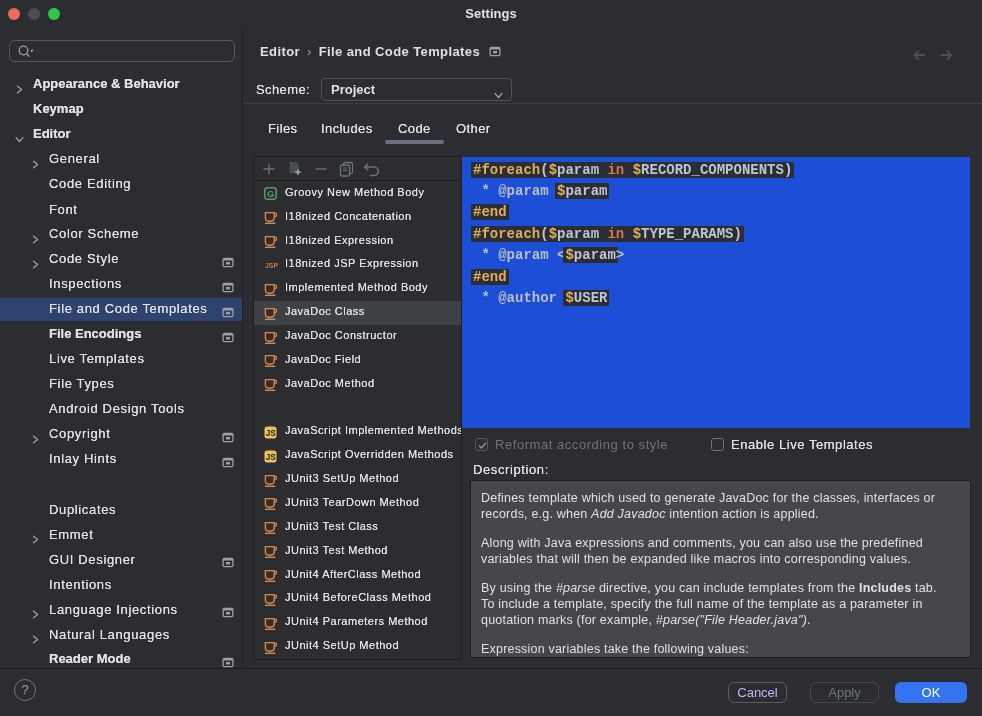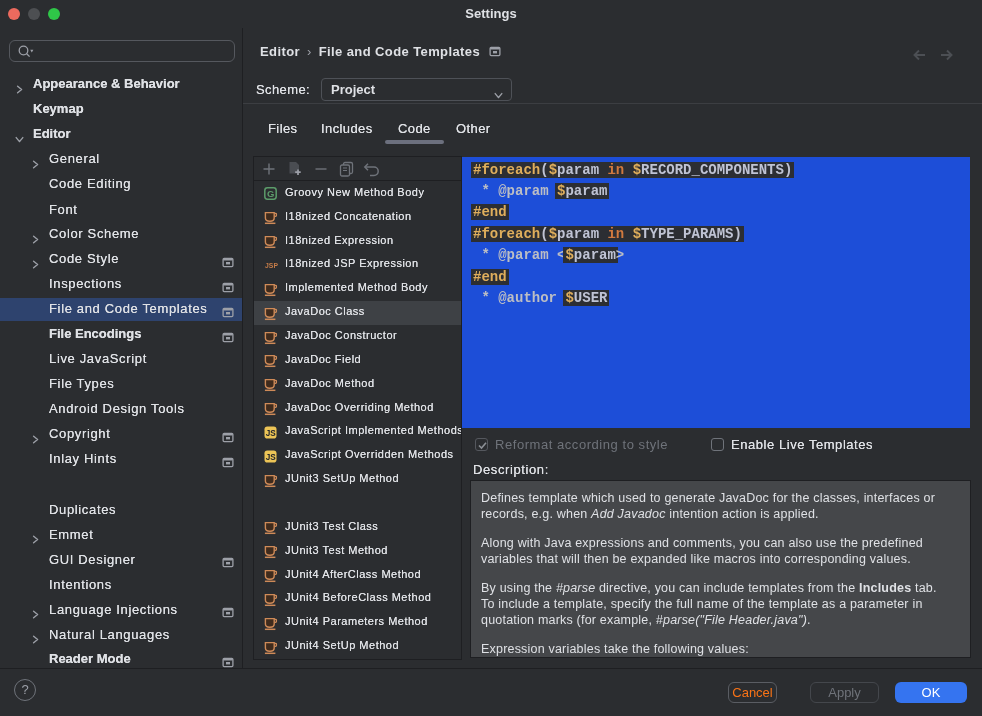--- a/index.html
+++ b/index.html
@@ -58,21 +58,21 @@
 
 #desclbl { position:absolute; top:462px; left:473px; font-size:13px; color:#DFE1E5; letter-spacing:0.6px; text-shadow:0 0 0.4px currentColor; }
 #desc { position:absolute; top:480px; left:470px; width:501px; height:178px; background:#45474A; border:1px solid #1E1F22; color:#DFE1E5; font-size:12.5px; line-height:16px; padding:9px 10px; letter-spacing:0.2px; }
 #desc p { margin:0 0 13px 0; }
 #desc i { font-style:italic; }
 
 
 #fsep { position:absolute; top:668px; left:0; width:982px; height:1px; background:#1E1F22; }
 #help { position:absolute; top:679px; left:14px; width:22px; height:22px; border:1.5px solid #6F737A; border-radius:50%; color:#9DA0A8; font-size:13px; text-align:center; line-height:19px; }
 .btn { position:absolute; top:682px; height:21px; border-radius:6px; font-size:13px; text-align:center; line-height:20px; }
-#bcancel { left:728px; width:49px; border:1px solid #5A5D63; color:#f97316; }
+#bcancel { left:728px; width:59px; border:1px solid #5A5D63; color:#c4b5fd; }
 #bapply { left:810px; width:69px; border:1px solid #44474C; color:#6F737A; }
 #bok { left:895px; width:72px; background:#3574F0; color:#FFFFFF; line-height:21px; }
 </style></head>
 <body>
 <div id="root">
   <div id="title">
     <span class="tl" style="left:8px;background:#EC6A5E"></span>
     <span class="tl" style="left:28px;background:#4D4F52"></span>
     <span class="tl" style="left:48px;background:#2FC748"></span>
     <span class="t">Settings</span>
@@ -149,21 +149,21 @@
     </div>
 <div class="trow" style="top:321.5px">
       <span class="ttext" style="left:49px;font-weight:700">File Encodings</span>
       <span class="ticon"><svg class="scr" width="12" height="11" viewBox="0 0 12 11">
           <rect x="1.1" y="1.4" width="9.8" height="8.2" rx="1.1" fill="none" stroke="#9DA0A8" stroke-width="1.3"></rect>
           <rect x="1.1" y="1.4" width="9.8" height="2.2" rx="1.1" fill="#9DA0A8"></rect>
           <rect x="4" y="5" width="4" height="2.4" fill="#9DA0A8"></rect>
         </svg></span>
     </div>
 <div class="trow" style="top:346.5px">
-      <span class="ttext" style="left:49px;font-weight:400">Live JavaScript</span>
+      <span class="ttext" style="left:49px;font-weight:400">Live Templates</span>
     </div>
 <div class="trow" style="top:371.5px">
       <span class="ttext" style="left:49px;font-weight:400">File Types</span>
     </div>
 <div class="trow" style="top:396.5px">
       <span class="ttext" style="left:49px;font-weight:400">Android Design Tools</span>
     </div>
 <div class="trow" style="top:421.5px">
       <span class="tchev" style="left:31px"><svg width="9" height="9" viewBox="0 0 9 9">
           <path d="M2.6 1.2 L6.6 4.5 L2.6 7.8" fill="none" stroke="#9DA0A8" stroke-width="1.4" stroke-linecap="round" stroke-linejoin="round"></path>
@@ -350,28 +350,20 @@
       <span class="ltext">JavaDoc Field</span>
     </div>
 <div class="lrow" style="top:372.7px">
       <span class="licon"><svg width="15" height="15" viewBox="0 0 15 15">
           <path d="M1.4 2.6 H10.2 V8 C10.2 10.2 8.8 11.2 5.8 11.2 C2.8 11.2 1.4 10.2 1.4 8 Z" fill="#3F2B1D" stroke="#CE8A58" stroke-width="1.4"></path>
           <path d="M10.4 3.3 h1.2 a0.8 0.8 0 0 1 0.8 0.8 v1.4 a0.8 0.8 0 0 1 -0.8 0.8 h-1.2" fill="none" stroke="#CE8A58" stroke-width="1.3"></path>
           <line x1="0.9" y1="13.3" x2="11.4" y2="13.3" stroke="#CE8A58" stroke-width="1.5"></line>
         </svg></span>
       <span class="ltext">JavaDoc Method</span>
     </div>
-<div class="lrow" style="top:396.55px">
-      <span class="licon"><svg width="15" height="15" viewBox="0 0 15 15">
-          <path d="M1.4 2.6 H10.2 V8 C10.2 10.2 8.8 11.2 5.8 11.2 C2.8 11.2 1.4 10.2 1.4 8 Z" fill="#3F2B1D" stroke="#CE8A58" stroke-width="1.4"></path>
-          <path d="M10.4 3.3 h1.2 a0.8 0.8 0 0 1 0.8 0.8 v1.4 a0.8 0.8 0 0 1 -0.8 0.8 h-1.2" fill="none" stroke="#CE8A58" stroke-width="1.3"></path>
-          <line x1="0.9" y1="13.3" x2="11.4" y2="13.3" stroke="#CE8A58" stroke-width="1.5"></line>
-        </svg></span>
-      <span class="ltext">JavaDoc Overriding Method</span>
-    </div>
 <div class="lrow" style="top:420.4px">
       <span class="licon"><svg width="13" height="13" viewBox="0 0 13 13">
           <rect x="0.5" y="0.5" width="12" height="12" rx="2.8" fill="#ECC456"></rect>
           <text x="6.7" y="10" font-family="Liberation Sans" font-size="8.2" font-weight="bold" fill="#22242A" text-anchor="middle">JS</text>
         </svg></span>
       <span class="ltext">JavaScript Implemented Methods</span>
     </div>
 <div class="lrow" style="top:444.25px">
       <span class="licon"><svg width="13" height="13" viewBox="0 0 13 13">
           <rect x="0.5" y="0.5" width="12" height="12" rx="2.8" fill="#ECC456"></rect>
@@ -379,20 +371,28 @@
         </svg></span>
       <span class="ltext">JavaScript Overridden Methods</span>
     </div>
 <div class="lrow" style="top:468.1px">
       <span class="licon"><svg width="15" height="15" viewBox="0 0 15 15">
           <path d="M1.4 2.6 H10.2 V8 C10.2 10.2 8.8 11.2 5.8 11.2 C2.8 11.2 1.4 10.2 1.4 8 Z" fill="#3F2B1D" stroke="#CE8A58" stroke-width="1.4"></path>
           <path d="M10.4 3.3 h1.2 a0.8 0.8 0 0 1 0.8 0.8 v1.4 a0.8 0.8 0 0 1 -0.8 0.8 h-1.2" fill="none" stroke="#CE8A58" stroke-width="1.3"></path>
           <line x1="0.9" y1="13.3" x2="11.4" y2="13.3" stroke="#CE8A58" stroke-width="1.5"></line>
         </svg></span>
       <span class="ltext">JUnit3 SetUp Method</span>
+    </div>
+<div class="lrow" style="top:491.95px">
+      <span class="licon"><svg width="15" height="15" viewBox="0 0 15 15">
+          <path d="M1.4 2.6 H10.2 V8 C10.2 10.2 8.8 11.2 5.8 11.2 C2.8 11.2 1.4 10.2 1.4 8 Z" fill="#3F2B1D" stroke="#CE8A58" stroke-width="1.4"></path>
+          <path d="M10.4 3.3 h1.2 a0.8 0.8 0 0 1 0.8 0.8 v1.4 a0.8 0.8 0 0 1 -0.8 0.8 h-1.2" fill="none" stroke="#CE8A58" stroke-width="1.3"></path>
+          <line x1="0.9" y1="13.3" x2="11.4" y2="13.3" stroke="#CE8A58" stroke-width="1.5"></line>
+        </svg></span>
+      <span class="ltext">JUnit3 TearDown Method</span>
     </div>
 <div class="lrow" style="top:515.8px">
       <span class="licon"><svg width="15" height="15" viewBox="0 0 15 15">
           <path d="M1.4 2.6 H10.2 V8 C10.2 10.2 8.8 11.2 5.8 11.2 C2.8 11.2 1.4 10.2 1.4 8 Z" fill="#3F2B1D" stroke="#CE8A58" stroke-width="1.4"></path>
           <path d="M10.4 3.3 h1.2 a0.8 0.8 0 0 1 0.8 0.8 v1.4 a0.8 0.8 0 0 1 -0.8 0.8 h-1.2" fill="none" stroke="#CE8A58" stroke-width="1.3"></path>
           <line x1="0.9" y1="13.3" x2="11.4" y2="13.3" stroke="#CE8A58" stroke-width="1.5"></line>
         </svg></span>
       <span class="ltext">JUnit3 Test Class</span>
     </div>
 <div class="lrow" style="top:539.65px">

